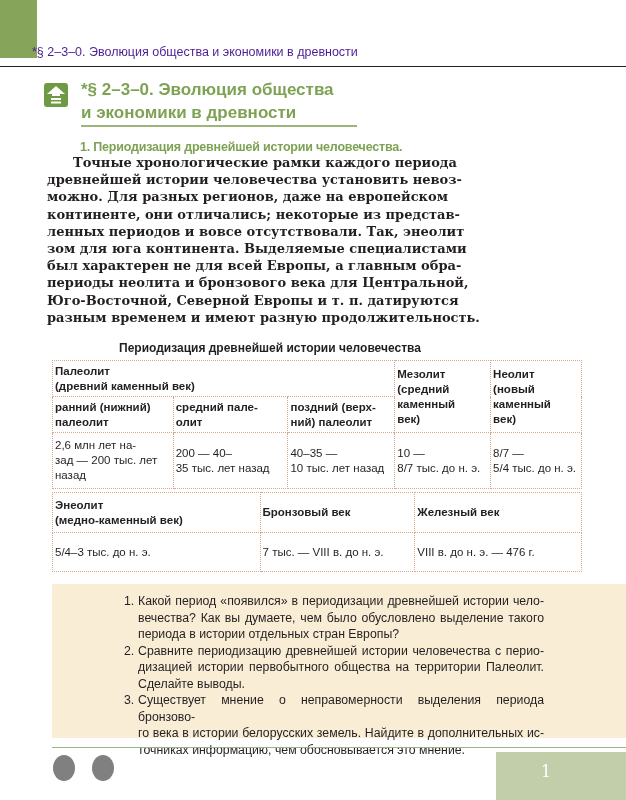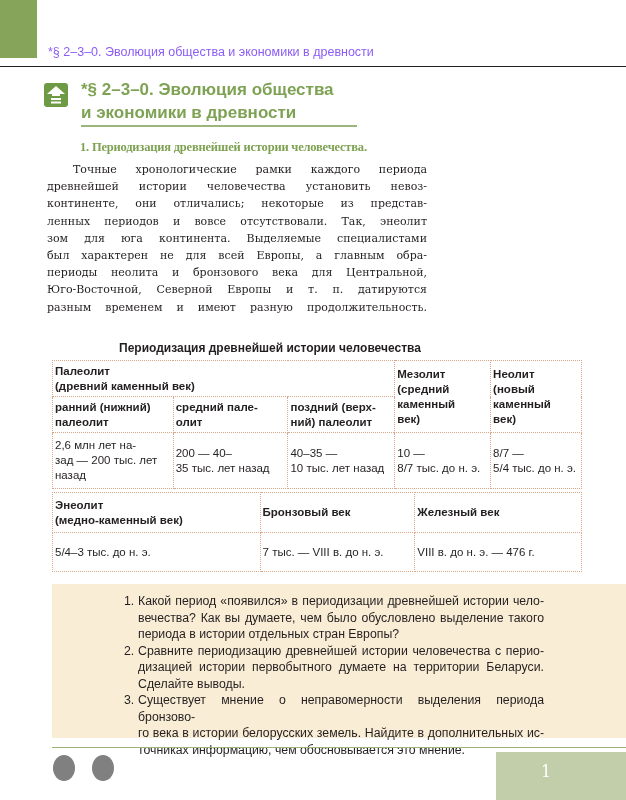--- a/index.html
+++ b/index.html
@@ -1,29 +1,29 @@
 <!DOCTYPE html>
 <html><head>
   <meta charset="utf-8">
   <style>
     * { margin: 0; padding: 0; box-sizing: border-box; }
     html, body { width: 626px; height: 800px; background: #ffffff; overflow: hidden; }
     body { position: relative; font-family: "DejaVu Sans", sans-serif; color: #231f20; }
 
     .corner-tab { position: absolute; left: 0; top: 0; width: 37px; height: 58px; background: #86a55a; }
-    .running-head { position: absolute; left: 48px; top: 45px; font-family: "Liberation Sans", sans-serif; font-size: 12.5px; color: #8b5cf6; }
+    .running-head { position: absolute; left: 32px; top: 45px; font-family: "Liberation Sans", sans-serif; font-size: 12.5px; color: #4c1d95; }
     .head-rule { position: absolute; left: 0; top: 66px; width: 626px; height: 1px; background: #231f20; }
 
     .title-icon { position: absolute; left: 44px; top: 83px; width: 24px; height: 24px; background: #6f9a45; border-radius: 3px; }
     .title-icon svg { display:block; }
     .title { position: absolute; left: 81px; top: 78px; font-family: "Liberation Sans", sans-serif; font-weight: bold; font-size: 17px; line-height: 23px; color: #7ea253; }
     .title-rule { position: absolute; left: 81px; top: 125px; width: 276px; height: 2px; background: #9bb57a; }
 
-    .section-heading { position: absolute; left: 80px; top: 140px; font-family: Liberation Serif, serif; font-weight: bold; font-size: 12.5px; color: #7ea253; letter-spacing: -0.2px; }
-    .body-text { position: absolute; left: 47px; top: 161px; width: 380px; font-family: "DejaVu Serif", serif; font-size: 11px; line-height: 17.2px; text-align: justify; color: #231f20; }
+    .section-heading { position: absolute; left: 80px; top: 140px; font-family: Liberation Sans, sans-serif; font-weight: bold; font-size: 12.5px; color: #7ea253; letter-spacing: -0.2px; }
+    .body-text { position: absolute; left: 47px; top: 154px; width: 380px; font-family: "DejaVu Serif", serif; font-size: 13px; line-height: 17.2px; text-align: justify; color: #231f20; font-weight: bold; }
     .body-text .line { display:block; text-align: justify; text-align-last: justify; white-space: nowrap; }
     .body-text .line.indent { padding-left: 26px; }
 
     .table-caption { position: absolute; left: 87px; top: 341px; font-family: "Liberation Sans", sans-serif; font-weight: bold; font-size: 12px; color: #231f20; padding-left: 32px; }
 
     table.period { position: absolute; border-collapse: collapse; font-family: "Liberation Sans", sans-serif; font-size: 11.5px; color: #231f20; }
     table.period td { border: 1px dotted #d9a78a; text-align: left; vertical-align: middle; line-height: 15px; padding: 0 2px; }
     table.period td.h { font-weight: bold; }
     #table1 { left: 52px; top: 360px; width: 530px; }
     #table2 { left: 52px; top: 492px; width: 530px; }
@@ -56,20 +56,21 @@
 <div class="title">
   <div>*§ 2–3–0. Эволюция общества</div>
   <div>и экономики в древности</div>
 </div>
 <div class="title-rule"></div>
 
 <div class="section-heading">1. Периодизация древнейшей истории человечества.</div>
 <div class="body-text">
   <span class="line indent">Точные хронологические рамки каждого периода</span>
   <span class="line">древнейшей истории человечества установить невоз-</span>
+  <span class="line">можно. Для разных регионов, даже на европейском</span>
   <span class="line">континенте, они отличались; некоторые из представ-</span>
   <span class="line">ленных периодов и вовсе отсутствовали. Так, энеолит</span>
   <span class="line">зом для юга континента. Выделяемые специалистами</span>
   <span class="line">был характерен не для всей Европы, а главным обра-</span>
   <span class="line">периоды неолита и бронзового века для Центральной,</span>
   <span class="line">Юго-Восточной, Северной Европы и т. п. датируются</span>
   <span class="line">разным временем и имеют разную продолжительность.</span>
 </div>
 
 <div class="table-caption">Периодизация древнейшей истории человечества</div>
@@ -168,21 +169,21 @@
   <ol>
     <li>
       <span class="num">1.</span>
       <div style="text-align-last:justify">Какой период «появился» в периодизации древнейшей истории чело-</div>
       <div style="text-align-last:justify">вечества? Как вы думаете, чем было обусловлено выделение такого</div>
       <div>периода в истории отдельных стран Европы?</div>
     </li>
     <li>
       <span class="num">2.</span>
       <div style="text-align-last:justify">Сравните периодизацию древнейшей истории человечества с перио-</div>
-      <div style="text-align-last:justify">дизацией истории первобытного думаете на территории Беларуси.</div>
+      <div style="text-align-last:justify">дизацией истории первобытного общества на территории Палеолит.</div>
       <div>Сделайте выводы.</div>
     </li>
     <li>
       <span class="num">3.</span>
       <div style="text-align-last:justify">Существует мнение о неправомерности выделения периода бронзово-</div>
       <div style="text-align-last:justify">го века в истории белорусских земель. Найдите в дополнительных ис-</div>
       <div>точниках информацию, чем обосновывается это мнение.</div>
     </li>
   </ol>
 </div>

